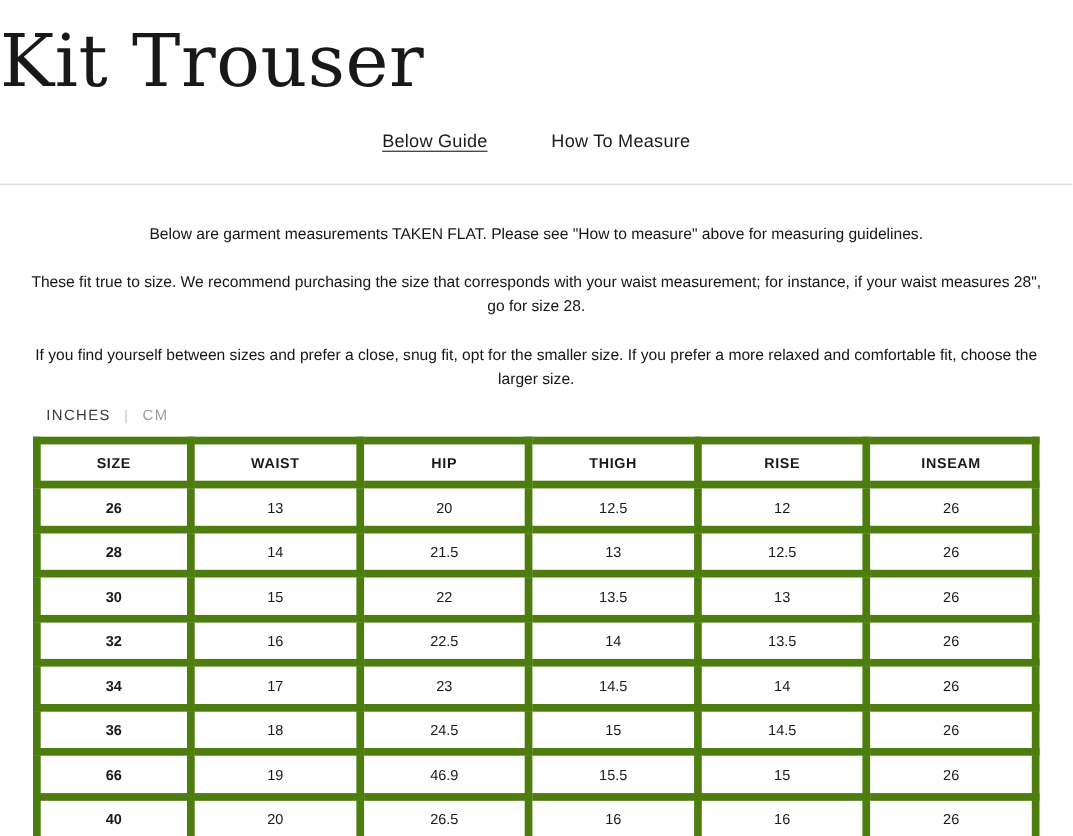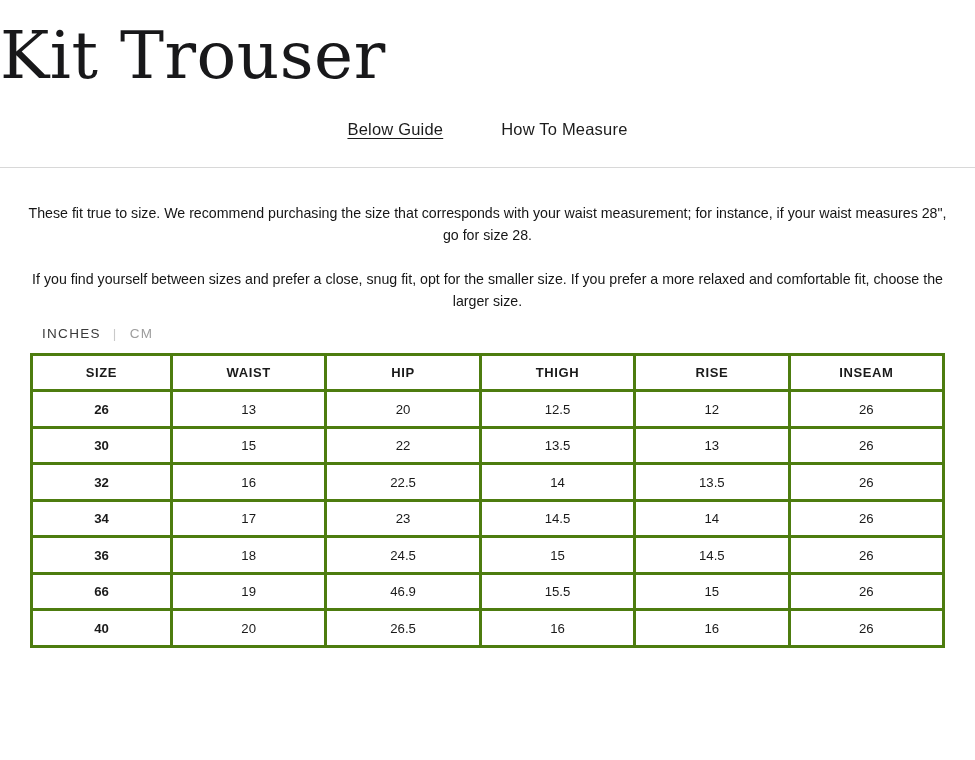--- a/index.html
+++ b/index.html
@@ -92,21 +92,21 @@
     color: #c9c9c9;
   }
   table.size-table {
     margin: 12px auto 0 auto;
     width: 915px;
     border-collapse: collapse;
     table-layout: fixed;
   }
   table.size-table th,
   table.size-table td {
-    border: 3px solid #4d7c0f;
+    border: 7px solid #4d7c0f;
     text-align: center;
     font-size: 13.2px;
     color: #1a1a1a;
     height: 33.5px;
     padding: 0;
   }
   table.size-table th {
     font-weight: bold;
     letter-spacing: 0.6px;
     font-size: 13px;
@@ -124,20 +124,21 @@
   <h1 class="title">Kit Trouser</h1>
 
   <div class="tabs">
     <div class="tab active">Below Guide</div>
     <div class="tab">How To Measure</div>
   </div>
 
   <div class="divider"></div>
 
   <div class="intro">
+    <p>Below are garment measurements TAKEN FLAT. Please see "How to measure" above for measuring guidelines.</p>
     <p>These fit true to size. We recommend purchasing the size that corresponds with your waist measurement; for instance, if your waist measures 28", go for size 28.</p>
     <p>If you find yourself between sizes and prefer a close, snug fit, opt for the smaller size. If you prefer a more relaxed and comfortable fit, choose the larger size.</p>
   </div>
 
   <div class="units">
     <span class="unit active">INCHES</span>
     <span class="unit-sep">|</span>
     <span class="unit inactive">CM</span>
   </div>
 
@@ -163,20 +164,28 @@
     <tbody>
       <tr>
         <td class="sizecol">26</td>
         <td>13</td>
         <td>20</td>
         <td>12.5</td>
         <td>12</td>
         <td>26</td>
       </tr>
       <tr>
+        <td class="sizecol">28</td>
+        <td>14</td>
+        <td>21.5</td>
+        <td>13</td>
+        <td>12.5</td>
+        <td>26</td>
+      </tr>
+      <tr>
         <td class="sizecol">30</td>
         <td>15</td>
         <td>22</td>
         <td>13.5</td>
         <td>13</td>
         <td>26</td>
       </tr>
       <tr>
         <td class="sizecol">32</td>
         <td>16</td>

